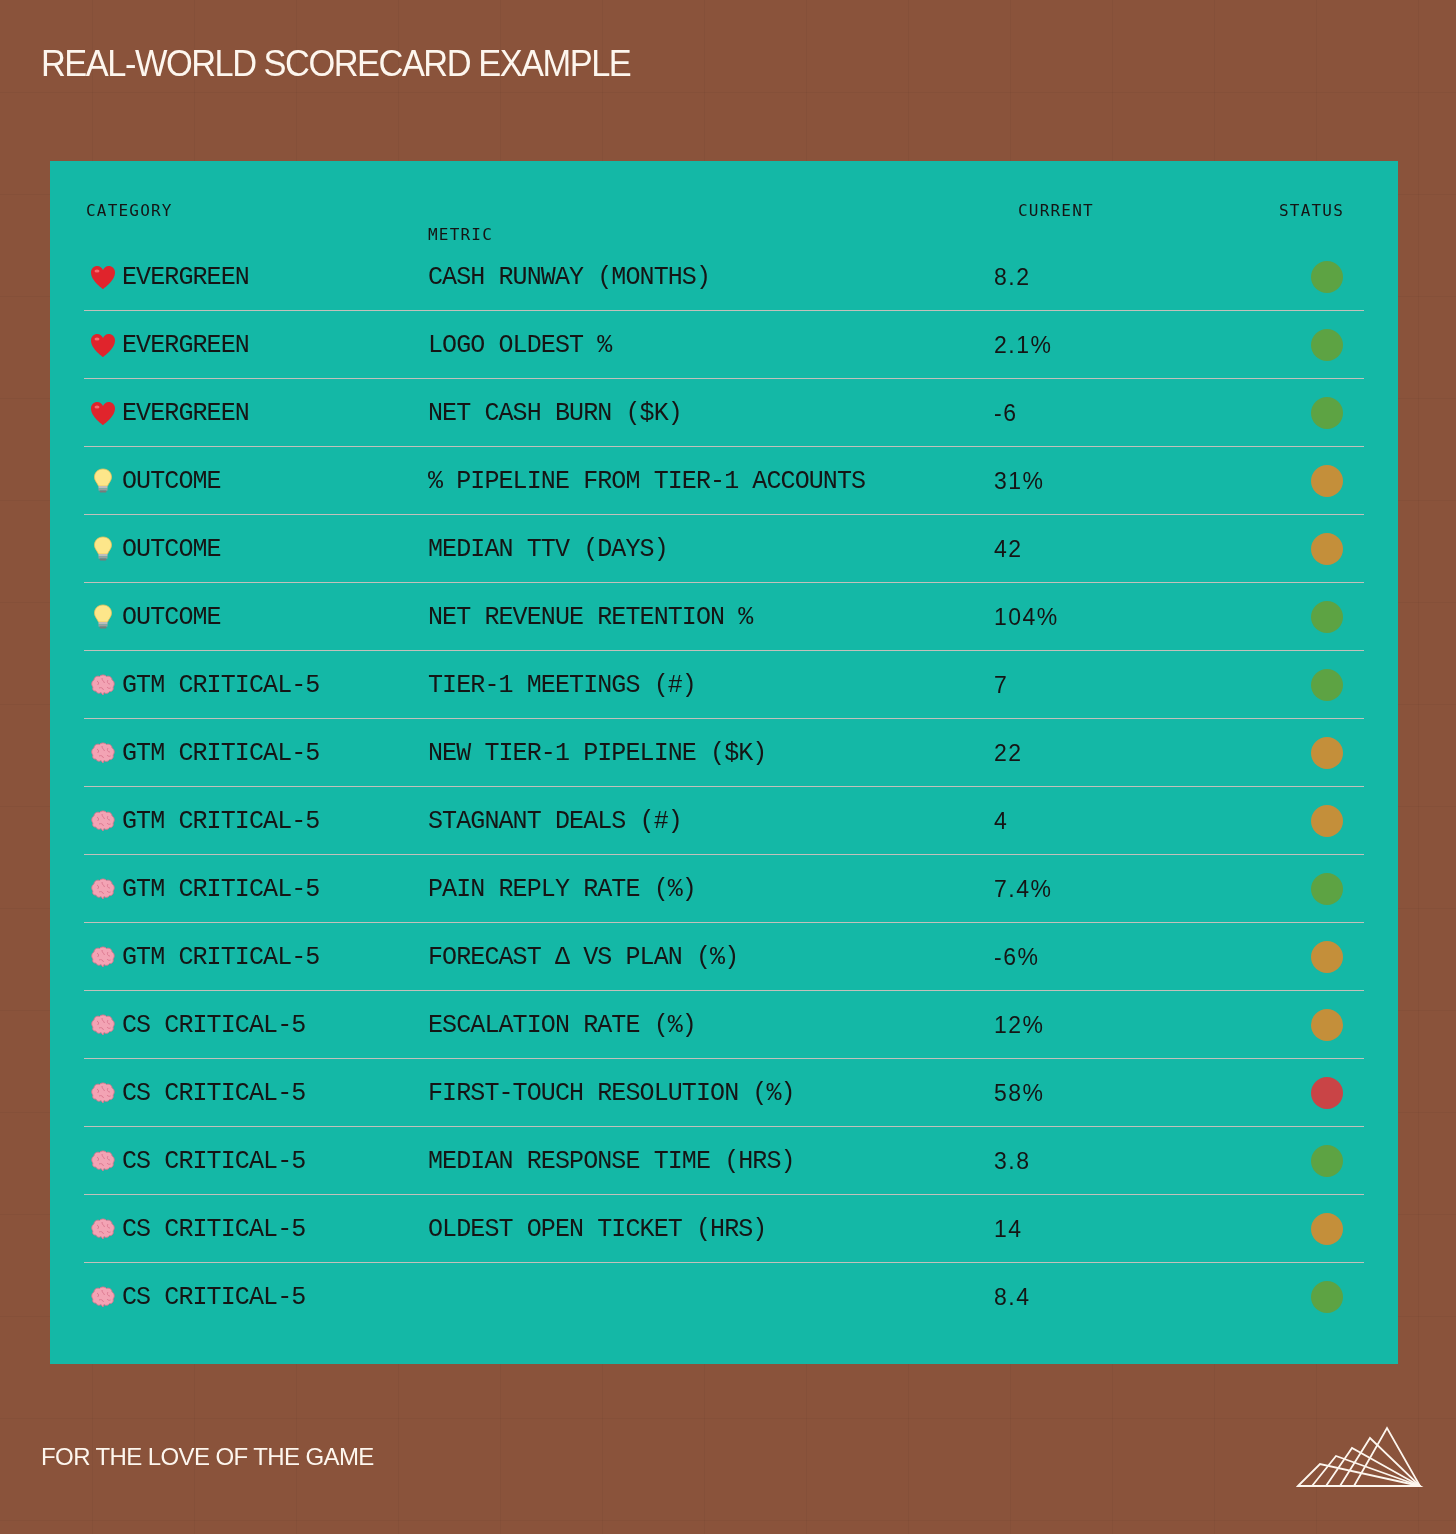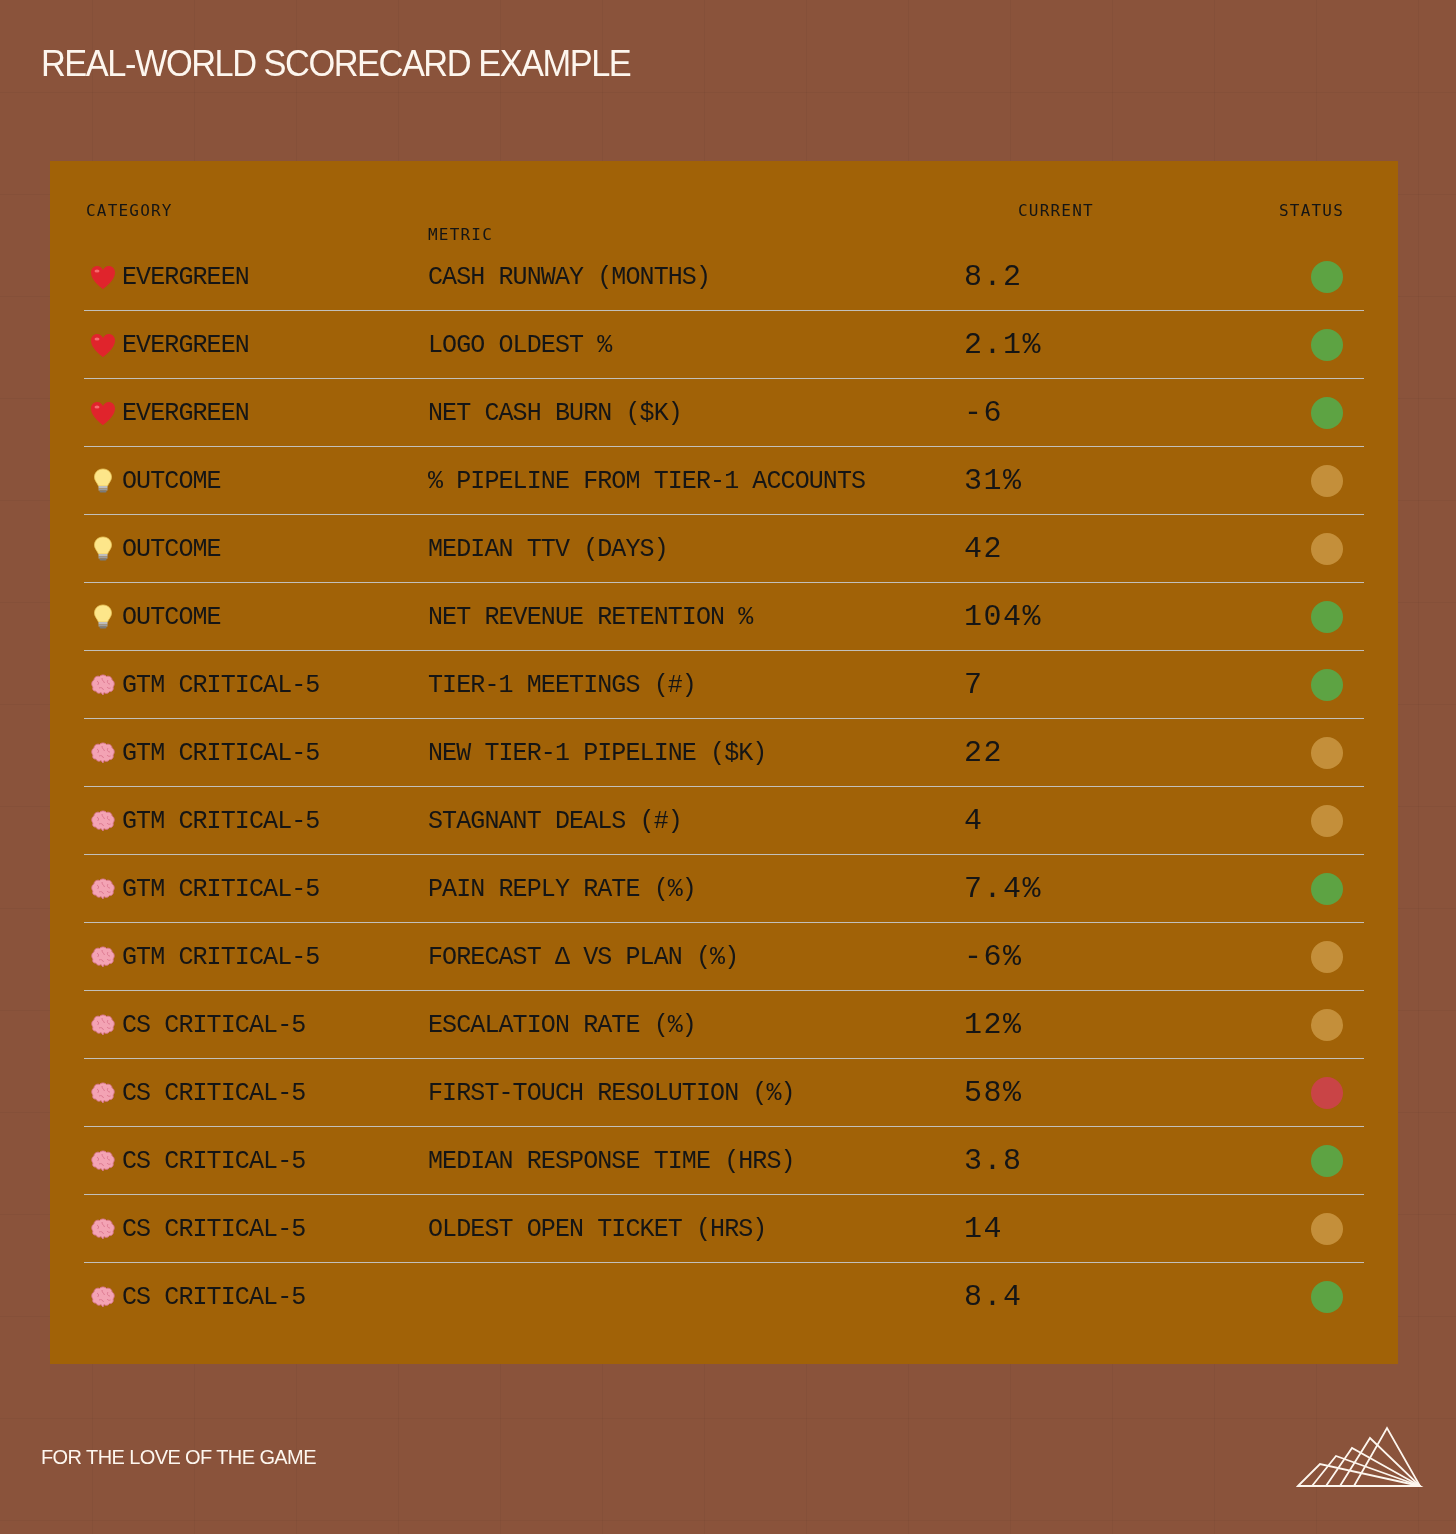--- a/index.html
+++ b/index.html
@@ -29,21 +29,21 @@
       transform: scaleX(0.93);
       transform-origin: left center;
       white-space: nowrap;
     }
     .card {
       position: absolute;
       left: 50px;
       top: 161px;
       width: 1348px;
       height: 1203px;
-      background: #a16207;
+      background: #14b8a6;
     }
     .table {
       position: absolute;
       left: 34px;
       top: 36px;
       width: 1280px;
     }
     .row {
       position: relative;
       height: 68px;
@@ -79,23 +79,23 @@
       color: #151515;
     }
     .cell.cat, .cell.metric {
       font-size: 25px;
       letter-spacing: -0.9px;
       font-family: Liberation Mono, monospace;
     }
     .cell.cat { left: 4px; }
     .cell.metric { left: 344px; }
     .cell.current {
-      left: 880px;
-      font-family: Liberation Mono, monospace;
-      font-size: 30px;
+      left: 910px;
+      font-family: Liberation Sans, sans-serif;
+      font-size: 23px;
       letter-spacing: 1.5px;
     }
     .emoji {
       display: inline-block;
       width: 30px;
       height: 30px;
       margin-right: 4px;
       vertical-align: middle;
     }
     .emoji svg { width: 30px; height: 30px; display: block; }
@@ -109,21 +109,21 @@
       border-radius: 50%;
     }
     .dot.green { background: #5da343; }
     .dot.amber { background: #c48f3a; }
     .dot.red { background: #c94446; }
     .footer-text {
       position: absolute;
       left: 41px;
       top: 1445px;
       margin: 0;
-      font-size: 20px;
+      font-size: 24px;
       letter-spacing: -0.6px;
       color: #fdf6ee;
       line-height: 24px;
       white-space: nowrap;
     }
     .logo {
       position: absolute;
       left: 1294px;
       top: 1424px;
       width: 130px;

